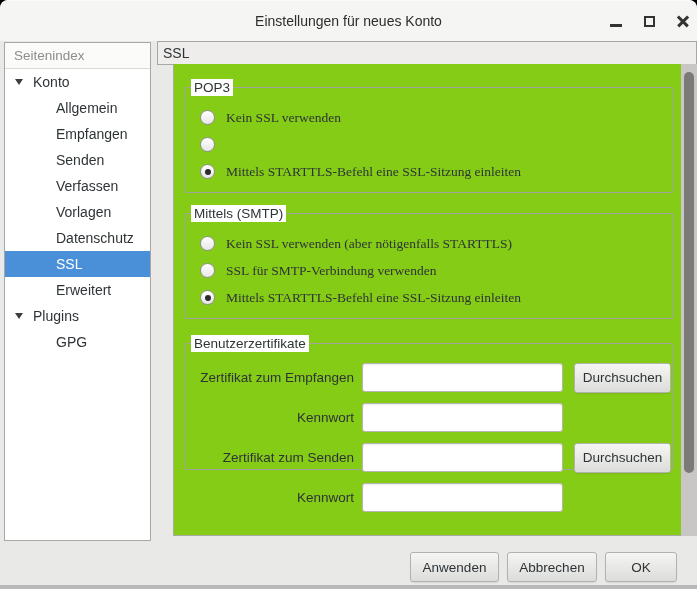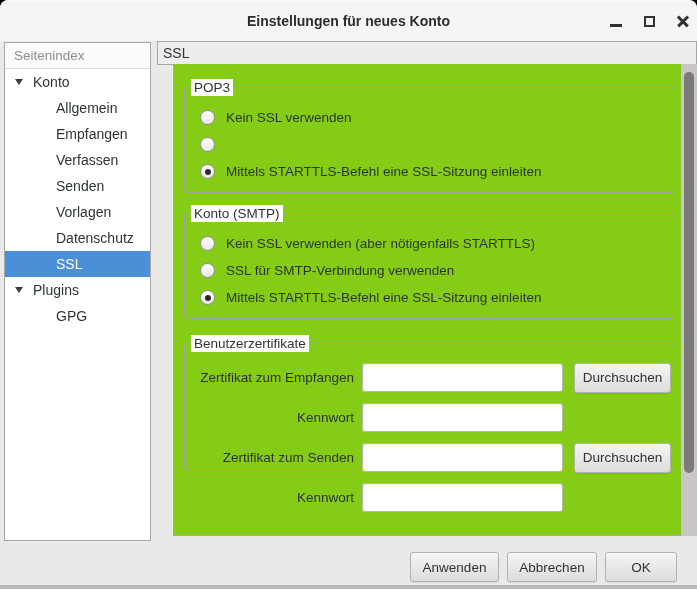--- a/index.html
+++ b/index.html
@@ -5,21 +5,21 @@
   * { margin:0; padding:0; box-sizing:border-box; }
   html,body { background:#000; }
   .page { position:relative; width:697px; height:589px; background:#000; overflow:hidden;
           font-family:"Liberation Sans", sans-serif; color:#2e3436; }
   .window { position:absolute; inset:0; background:#e9e9e8; border-radius:8px 8px 0 0; overflow:hidden; }
 
   
   .titlebar { position:absolute; left:0; top:0; width:697px; height:41px; background:#f5f5f4;
               border-top:1px solid #fbfbfa; border-radius:8px 8px 0 0; }
   .title { position:absolute; left:0; right:0; top:0; height:41px; line-height:41px;
-           text-align:center; font-size:14px; font-weight:bold; color:#2d2d2d; }
+           text-align:center; font-size:14px; font-weight:normal; color:#2d2d2d; }
   .win-btn { position:absolute; top:0; width:26px; height:41px; cursor:default; }
   .btn-min { left:603px; } .btn-max { left:636px; } .btn-close { left:670px; }
   .glyph-min { position:absolute; left:7px; top:23px; width:12px; height:2.5px; background:#333; }
   .glyph-max { position:absolute; left:8px; top:15px; width:11px; height:11px; border:2px solid #333; }
   .glyph-close-a, .glyph-close-b { position:absolute; left:6px; top:19px; width:14px; height:2.5px; background:#333; }
   .glyph-close-a { transform:rotate(45deg); } .glyph-close-b { transform:rotate(-45deg); }
 
   
   .sidebar { position:absolute; left:4px; top:42px; width:147px; height:499px;
              background:#ffffff; border:1px solid #a9a7a5; }
@@ -42,21 +42,21 @@
   .scroll-thumb { position:absolute; left:3px; top:8px; width:10px; height:401px;
                   background:#7c7a78; border-radius:5px; }
 
   .group { position:absolute; left:10px; width:490px; border:1px solid #a5a3a0; border-radius:3px; }
   .group-pop3 { top:23px;  height:106px; }
   .group-smtp { top:149px; height:106px; }
   .group-cert { top:279px; height:127px; }
   .legend { position:absolute; top:-9px; left:6px; background:#ffffff; padding:0 3px;
             font-size:13.5px; color:#2e3436; line-height:17px; }
 
-  .radio-list { padding:16px 0 0 15px; }
+  .radio-list { padding:16px 0 0 15px;font-family:Liberation Serif, serif; }
   .radio-row { height:27px; display:flex; align-items:center; }
   .radio { width:15px; height:15px; border-radius:50%; border:1px solid #918f8d;
            background:linear-gradient(#ffffff,#e7e7e6); margin-right:11px; position:relative; flex:none; }
   .radio.selected::after { content:''; position:absolute; left:3.5px; top:3.5px; width:6px; height:6px;
            border-radius:50%; background:#2b2b2b; }
   .radio-label { font-size:13.5px; }
 
   .cert-rows { padding-top:19px; }
   .cert-row { display:flex; align-items:center; height:29px; margin-bottom:11px; }
   .cert-label { width:169px; text-align:right; font-size:13.5px; margin-right:8px; flex:none; }
@@ -101,33 +101,36 @@
         <span class="expander"></span>
         <span>Konto</span>
       </div>
       <div class="tree-row child">
         <span>Allgemein</span>
       </div>
       <div class="tree-row child">
         <span>Empfangen</span>
       </div>
       <div class="tree-row child">
+        <span>Senden</span>
+      </div>
+      <div class="tree-row child">
         <span>Verfassen</span>
-      </div>
-      <div class="tree-row child">
-        <span>Senden</span>
       </div>
       <div class="tree-row child">
         <span>Vorlagen</span>
       </div>
       <div class="tree-row child">
         <span>Datenschutz</span>
       </div>
       <div class="tree-row child selected">
         <span>SSL</span>
+      </div>
+      <div class="tree-row child">
+        <span>Erweitert</span>
       </div>
       <div class="tree-row parent">
         <span class="expander"></span>
         <span>Plugins</span>
       </div>
       <div class="tree-row child">
         <span>GPG</span>
       </div>
     </div>
 
@@ -146,21 +149,21 @@
             <span class="radio"></span>
           </div>
           <div class="radio-row">
             <span class="radio selected"></span>
             <span class="radio-label">Mittels STARTTLS-Befehl eine SSL-Sitzung einleiten</span>
           </div>
         </div>
       </div>
 
       <div class="group group-smtp">
-        <span class="legend">Konto (SMTP)</span>
+        <span class="legend">Mittels (SMTP)</span>
         <div class="radio-list">
           <div class="radio-row">
             <span class="radio"></span>
             <span class="radio-label">Kein SSL verwenden (aber nötigenfalls STARTTLS)</span>
           </div>
           <div class="radio-row">
             <span class="radio"></span>
             <span class="radio-label">SSL für SMTP-Verbindung verwenden</span>
           </div>
           <div class="radio-row">

